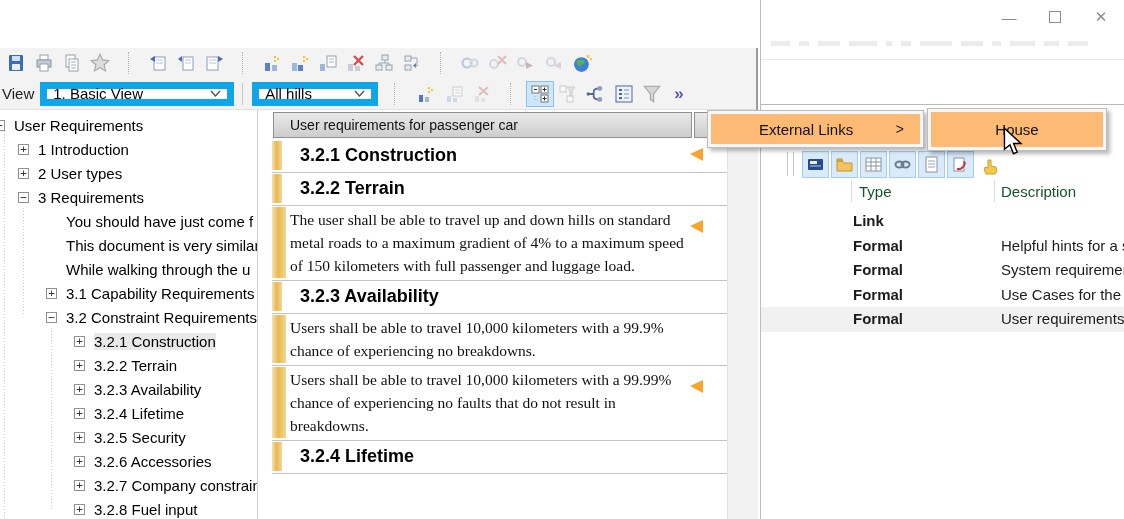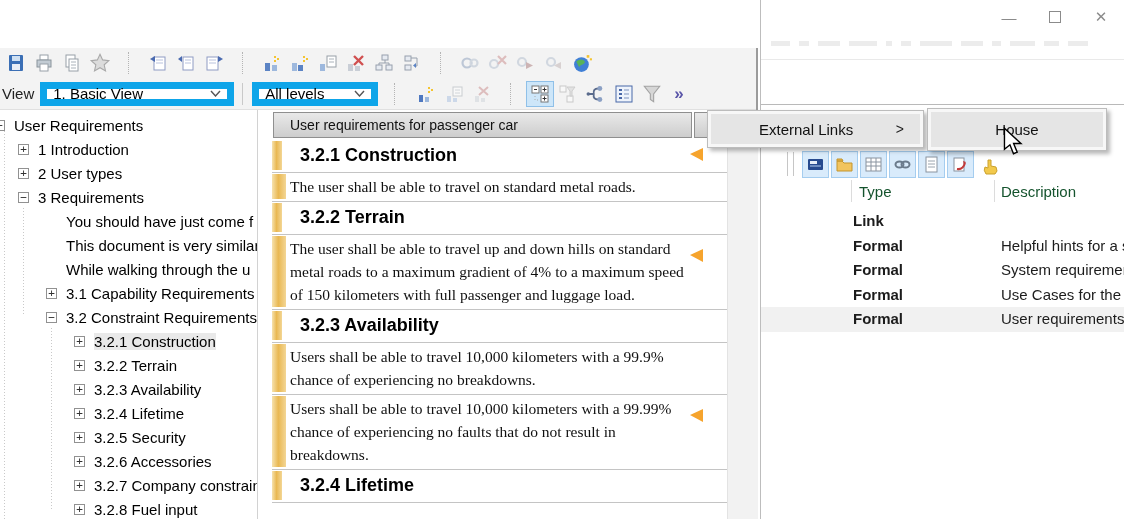--- a/index.html
+++ b/index.html
@@ -89,21 +89,21 @@
   .bgrow{position:relative;height:24.5px;line-height:24.5px;white-space:nowrap;}
   .bgrow.first{margin-top:3px;}
   .bgrow.hl{background:#f1f1f1;}
   .bgrow .t{position:absolute;left:92px;font-weight:bold;} .bgrow .d{position:absolute;left:240px;right:0;overflow:hidden;}
 
   
   .menu{position:absolute;background:#f7f7f7;border:1px solid #bcbcbc;box-shadow:3px 3px 4px rgba(0,0,0,.28);
         box-sizing:border-box;padding:3px;z-index:50;}
   .menu1{left:707px;top:110px;width:217px;height:38px;}
   .menu2{left:927px;top:108px;width:180px;height:43px;}
-  .mitem{height:100%;background:#e5e5e5;display:flex;align-items:center;font-size:15px;color:#111;box-sizing:border-box;}
+  .mitem{height:100%;background:#fdba74;display:flex;align-items:center;font-size:15px;color:#111;box-sizing:border-box;}
   .menu1 .mitem{padding-left:48px;position:relative;}
   .menu1 .subarrow{position:absolute;right:16px;font-size:14px;color:#222;}
   .menu2 .mitem{justify-content:center;}
 
   .cursor{position:absolute;left:1001px;top:127px;z-index:60;}
 </style>
 </head>
 <body>
 
 <div class="bgwin">
@@ -348,21 +348,21 @@
   <div class="toolbar2">
     <span class="viewlabel">View</span>
     <span class="combo" style="width:194px">
       <span>1. Basic View</span>
       <svg class="chev" width="11" height="7" viewBox="0 0 11 7">
           <polyline points="1,1 5.5,6 10,1" fill="none" stroke="#555" stroke-width="1.4"></polyline>
         </svg>
       </span>
     <span class="tsep solid"></span>
     <span class="combo" style="width:126px">
-      <span>All levels</span>
+      <span>All hills</span>
       <svg class="chev" width="11" height="7" viewBox="0 0 11 7">
           <polyline points="1,1 5.5,6 10,1" fill="none" stroke="#555" stroke-width="1.4"></polyline>
         </svg>
       </span>
     <span class="tsep" style="margin:0 16px"></span>
     <span class="ticon">
       <svg width="20" height="20" viewBox="0 0 20 20">
           <rect x="3" y="11" width="4" height="7" fill="#4f78c0"></rect>
           <rect x="9" y="13" width="4" height="5" fill="#9db8dd"></rect>
           <rect x="12" y="3" width="2" height="2" fill="#f4c430"></rect>
@@ -464,24 +464,20 @@
             <i class="b2"></i>
           </span>
       </div>
     </div>
     <div class="modrows">
         <div class="mod-row heading">
           <span class="bar"></span>
           <div class="txt">3.2.1 Construction</div>
           <span class="linkarrow"></span>
         </div>
-        <div class="mod-row body">
-          <span class="bar"></span>
-          <div class="txt">The user shall be able to travel on standard metal roads.</div>
-        </div>
         <div class="mod-row heading">
           <span class="bar"></span>
           <div class="txt">3.2.2 Terrain</div>
         </div>
         <div class="mod-row body">
           <span class="bar"></span>
           <div class="txt">The user shall be able to travel up and down hills on standard metal roads to a maximum gradient of 4% to a maximum speed of 150 kilometers with full passenger and luggage load.</div>
           <span class="linkarrow"></span>
         </div>
         <div class="mod-row heading">

